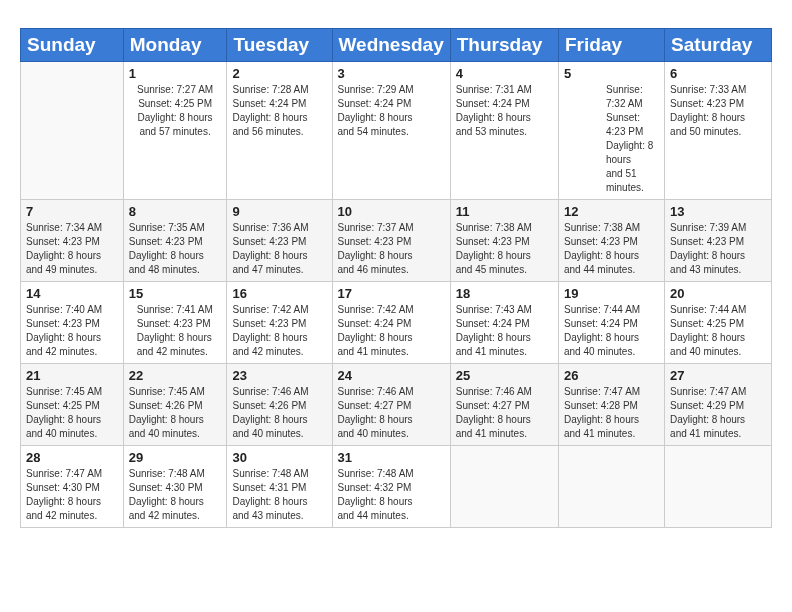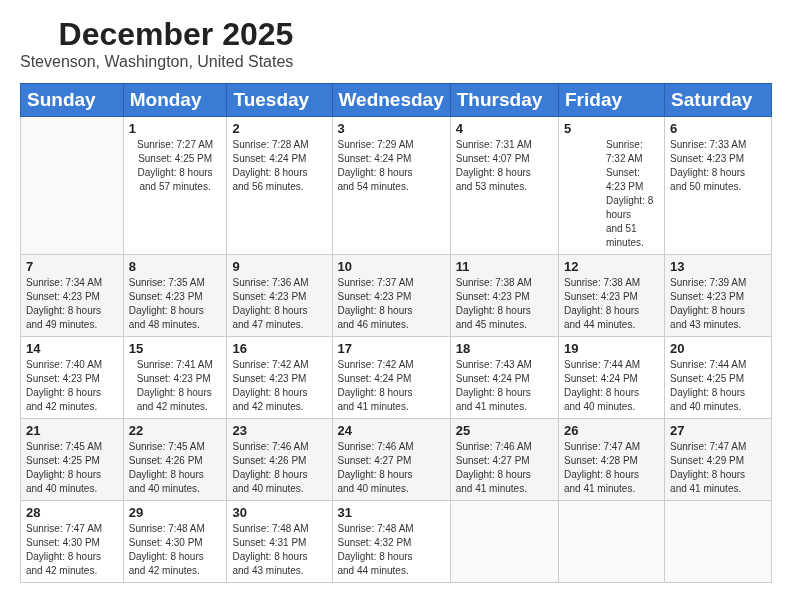--- a/index.html
+++ b/index.html
@@ -87,24 +87,20 @@
     }
     .empty-cell {
       background: #f9f9f9 !important;
     }
   </style>
 </head>
 <body>
 
 <div class="page">
   <div class="header">
-    <div class="title-section">
-      <div class="month-title">December 2025</div>
-      <div class="location">Stevenson, Washington, United States</div>
-    </div>
   </div>
 
   <table class="calendar">
     <thead>
       <tr>
 
       <th>Sunday</th>
           <th>Monday</th>
           <th>Tuesday</th>
           <th>Wednesday</th>
@@ -133,21 +129,21 @@
           <td>
             <span class="day-number">3</span>
             <div class="day-info" style="white-space: pre-line;">Sunrise: 7:29 AM
 Sunset: 4:24 PM
 Daylight: 8 hours
 and 54 minutes.</div>
           </td>
           <td>
             <span class="day-number">4</span>
             <div class="day-info" style="white-space: pre-line;">Sunrise: 7:31 AM
-Sunset: 4:07 PM
+Sunset: 4:24 PM
 Daylight: 8 hours
 and 53 minutes.</div>
           </td>
           <td>
             <span class="day-number">5</span>
             <div class="day-info" style="white-space: pre-line; margin-left: 42px;">Sunrise: 7:32 AM
 Sunset: 4:23 PM
 Daylight: 8 hours
 and 51 minutes.</div>
           </td>

